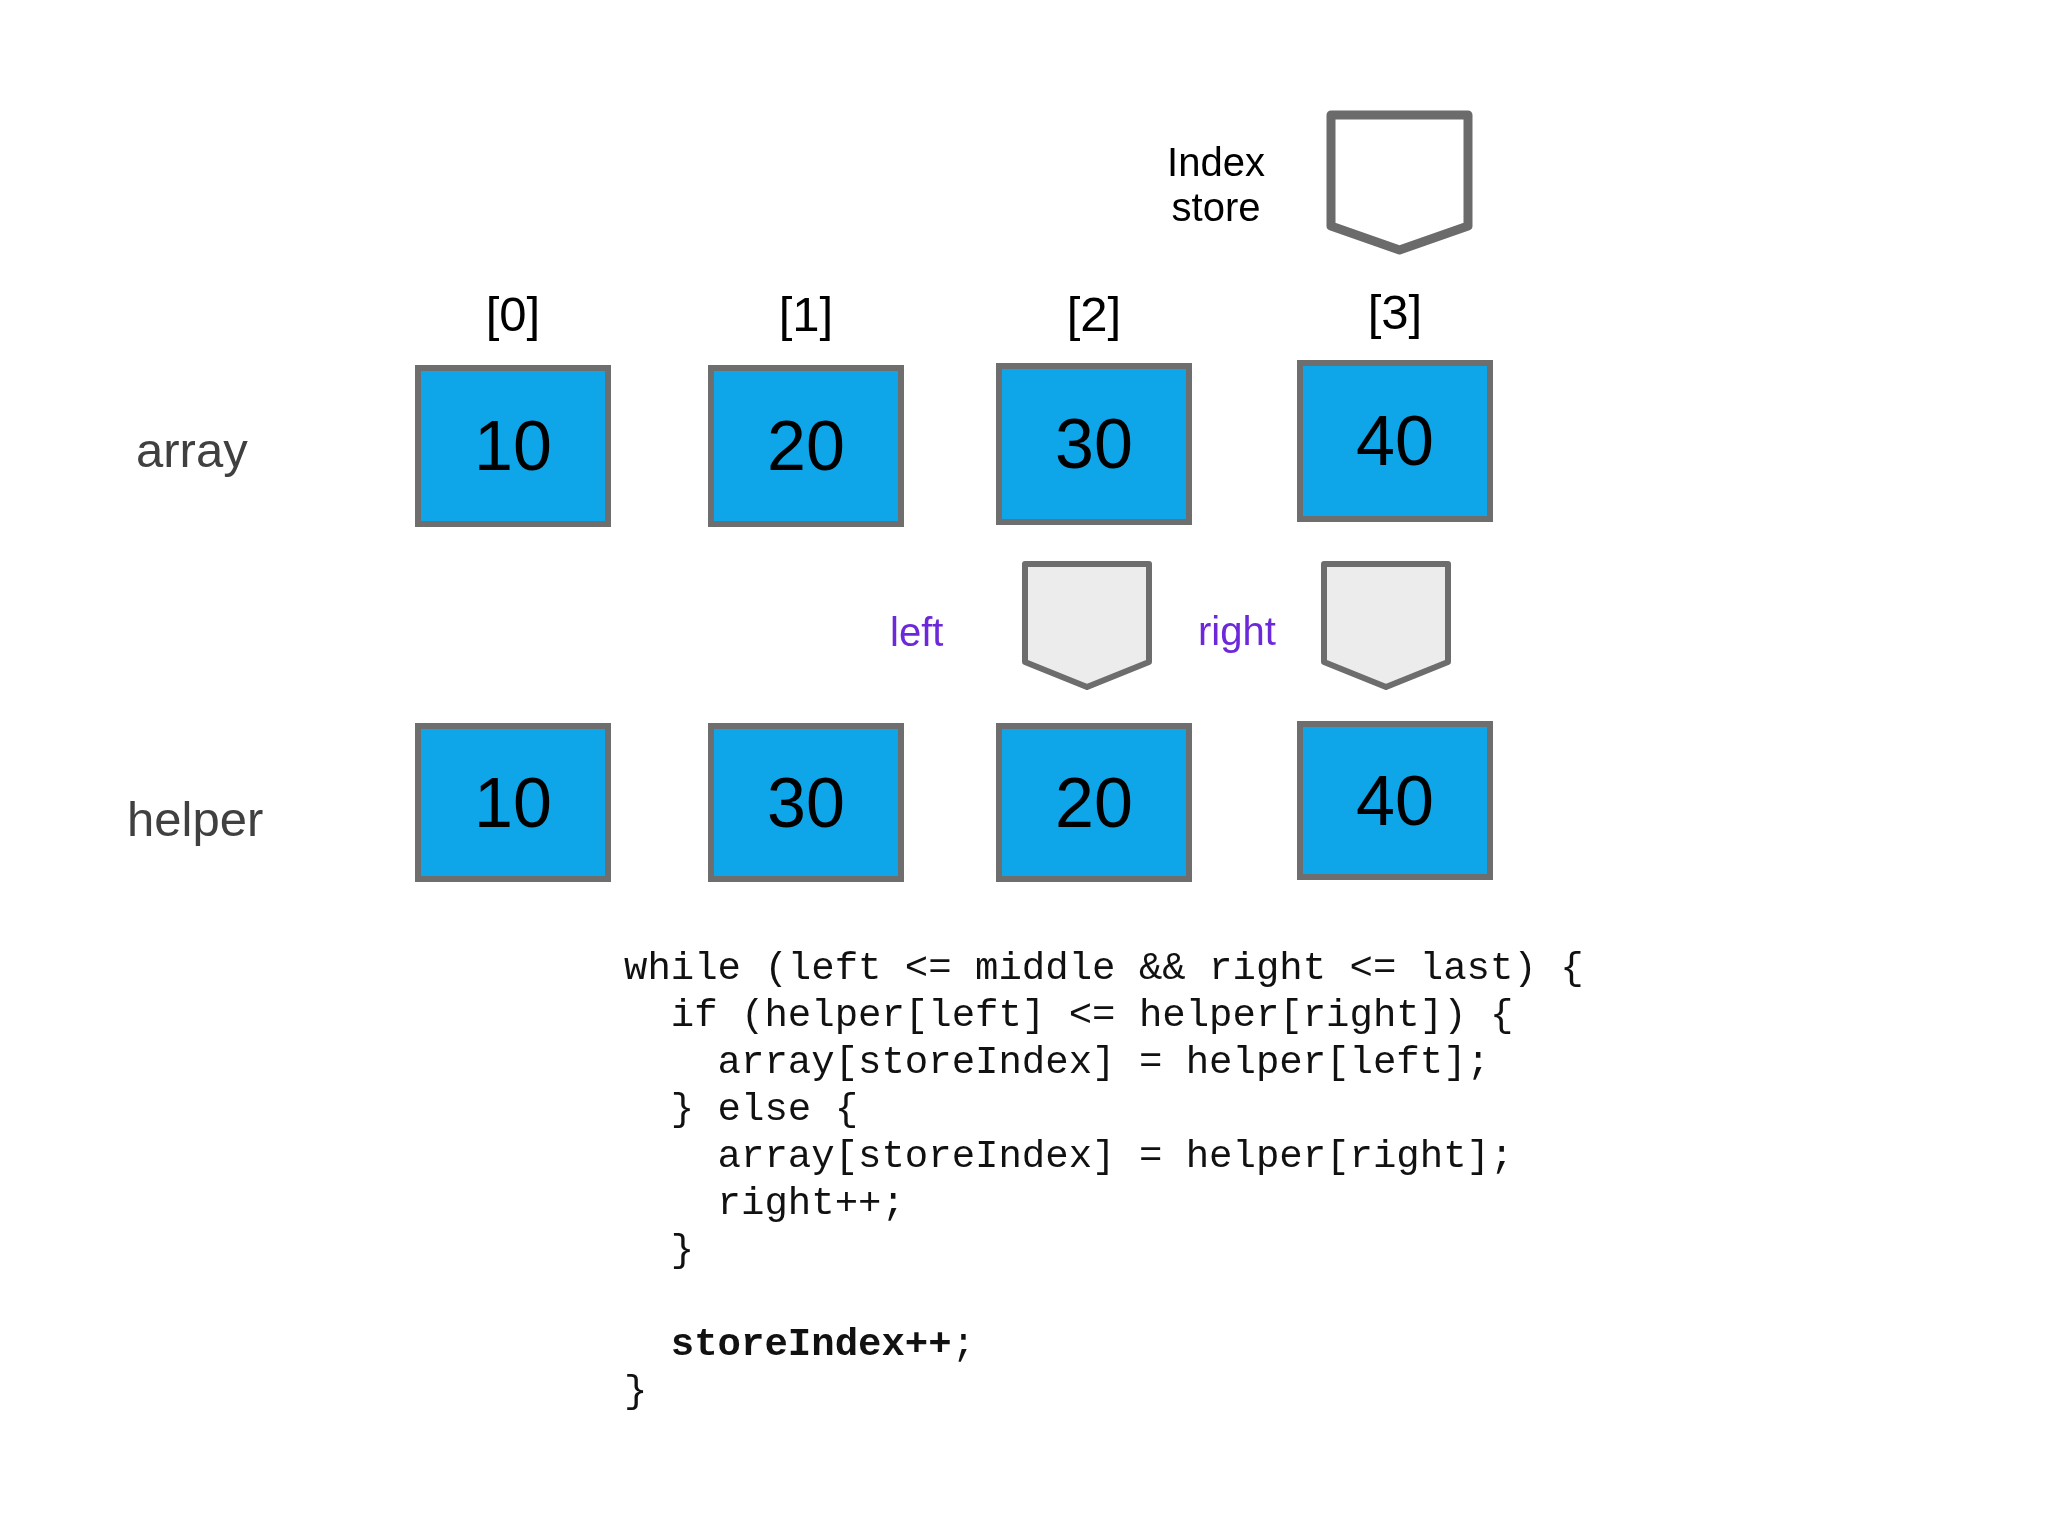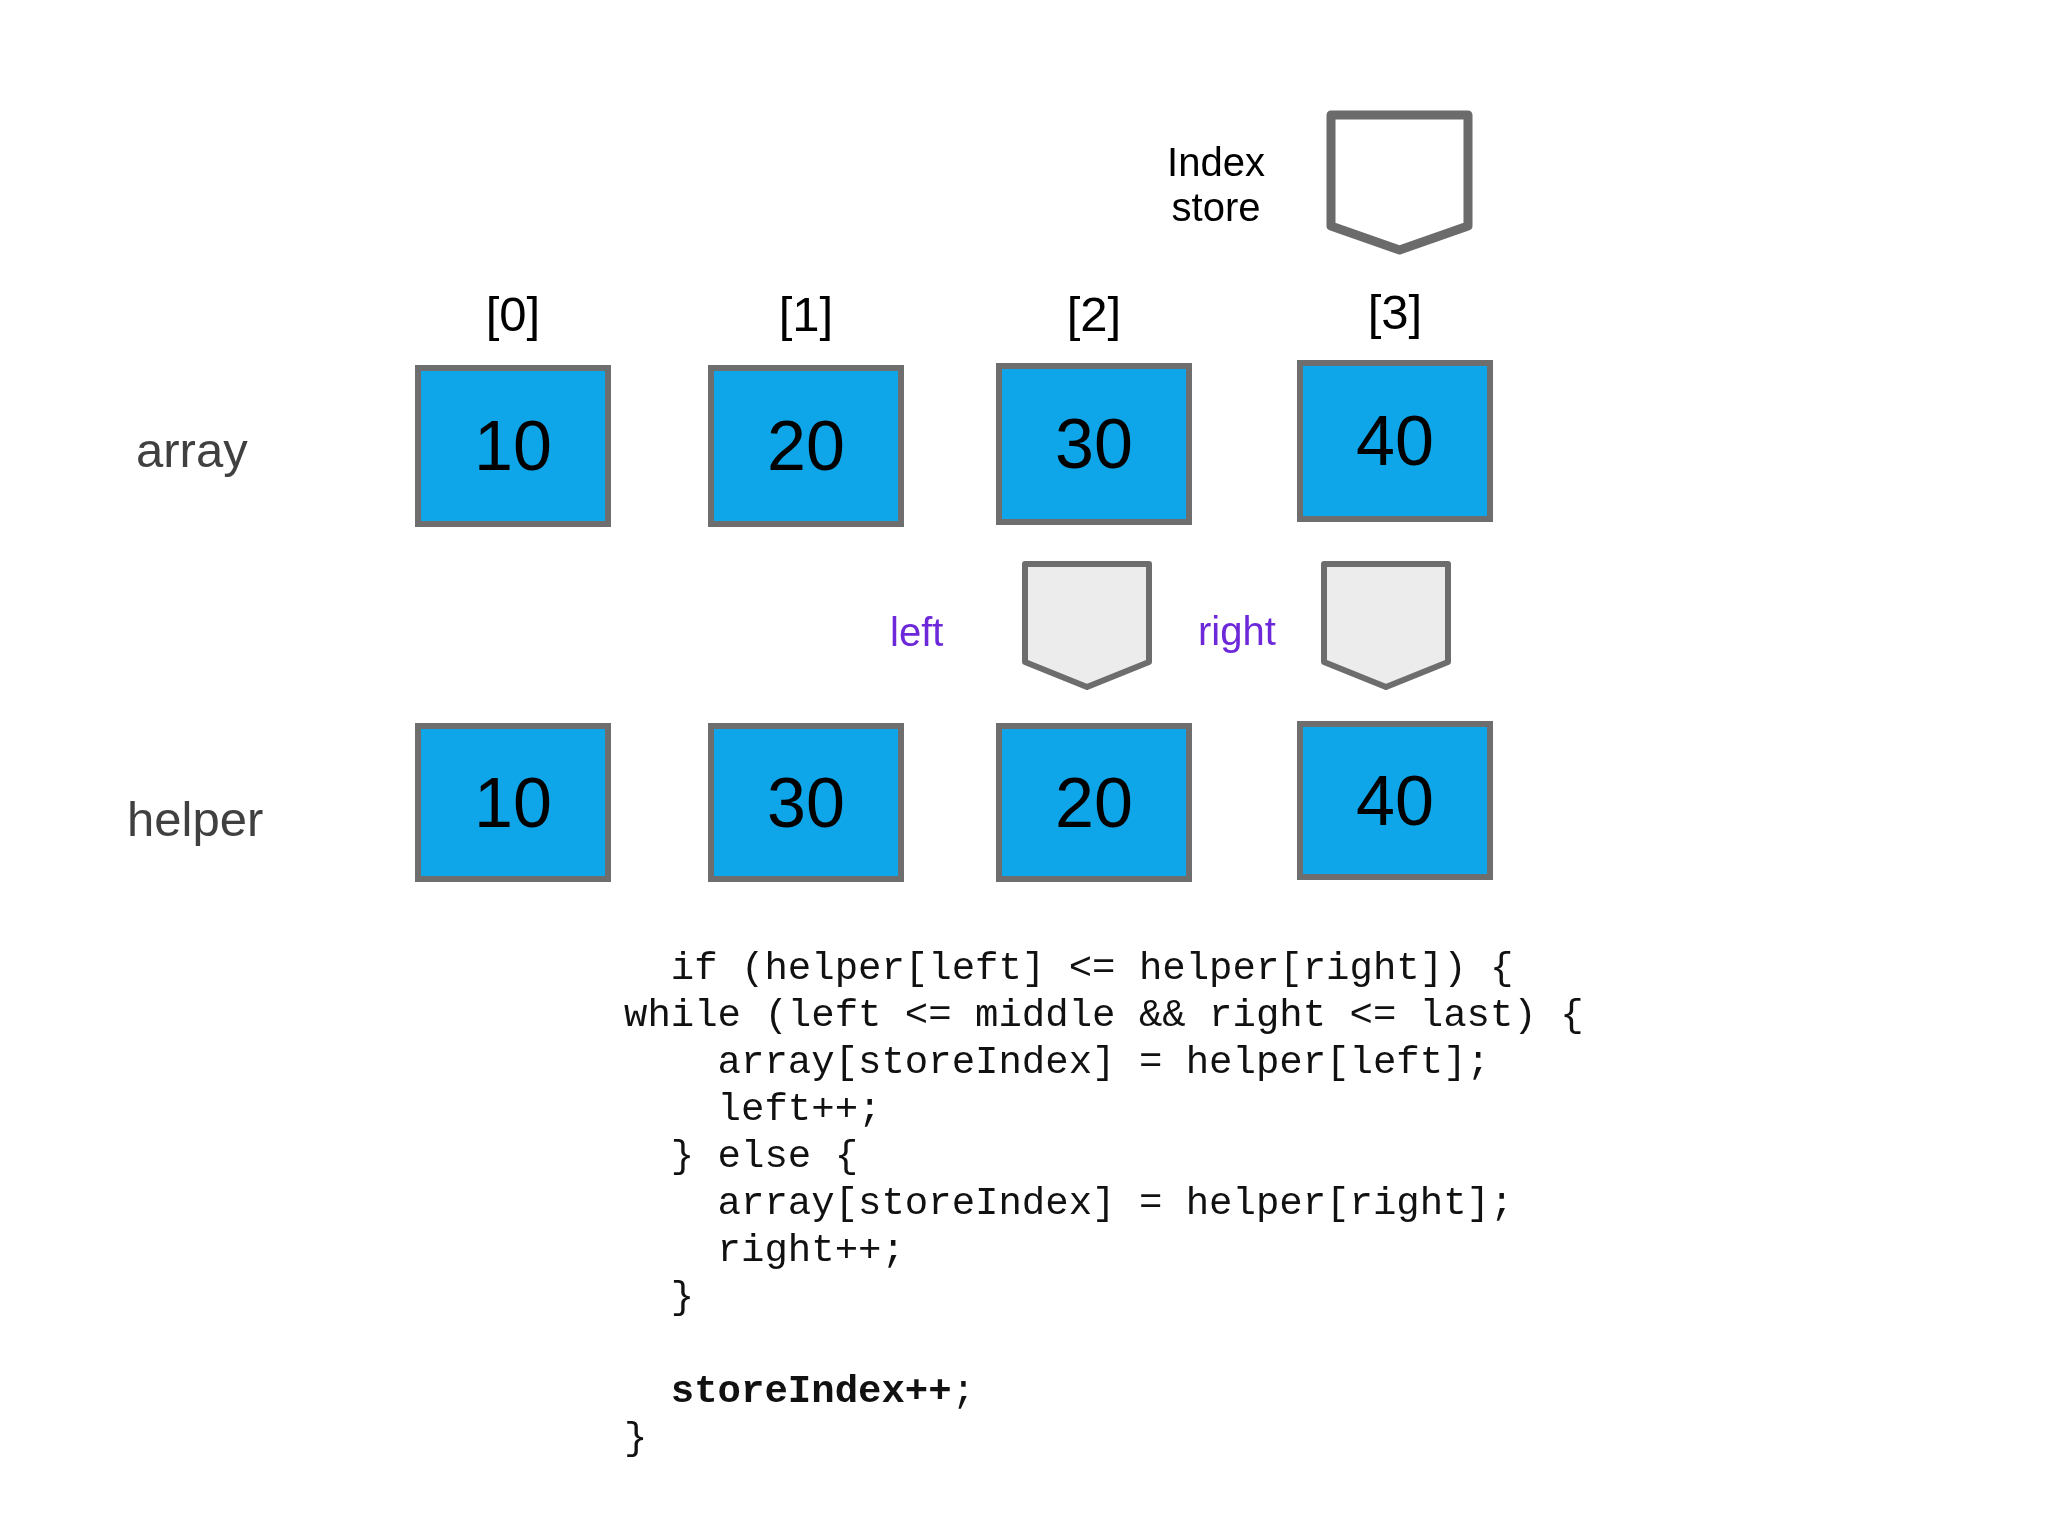--- a/index.html
+++ b/index.html
@@ -127,24 +127,23 @@
     <span>30</span>
   </div>
   <div class="abs cell helper-cell" style="left:996px; top:723px;">
     <span>20</span>
   </div>
   <div class="abs cell helper-cell" style="left:1297px; top:721px;">
     <span>40</span>
   </div>
 
   <div class="abs code-block" style="left:624px; top:946px;">
+    <div class="code-line">while (left &lt;= middle &amp;&amp; right &lt;= last) {</div>
     <div class="code-line">  if (helper[left] &lt;= helper[right]) {</div>
-    <div class="code-line">while (left &lt;= middle &amp;&amp; right &lt;= last) {</div>
     <div class="code-line">    array[storeIndex] = helper[left];</div>
-    <div class="code-line">    left++;</div>
     <div class="code-line">  } else {</div>
     <div class="code-line">    array[storeIndex] = helper[right];</div>
     <div class="code-line">    right++;</div>
     <div class="code-line">  }</div>
     <div class="code-line"></div>
     <div class="code-line"><span>  </span><span class="code-bold">storeIndex++</span><span>;</span></div>
     <div class="code-line">}</div>
   </div>
 
 </div>

